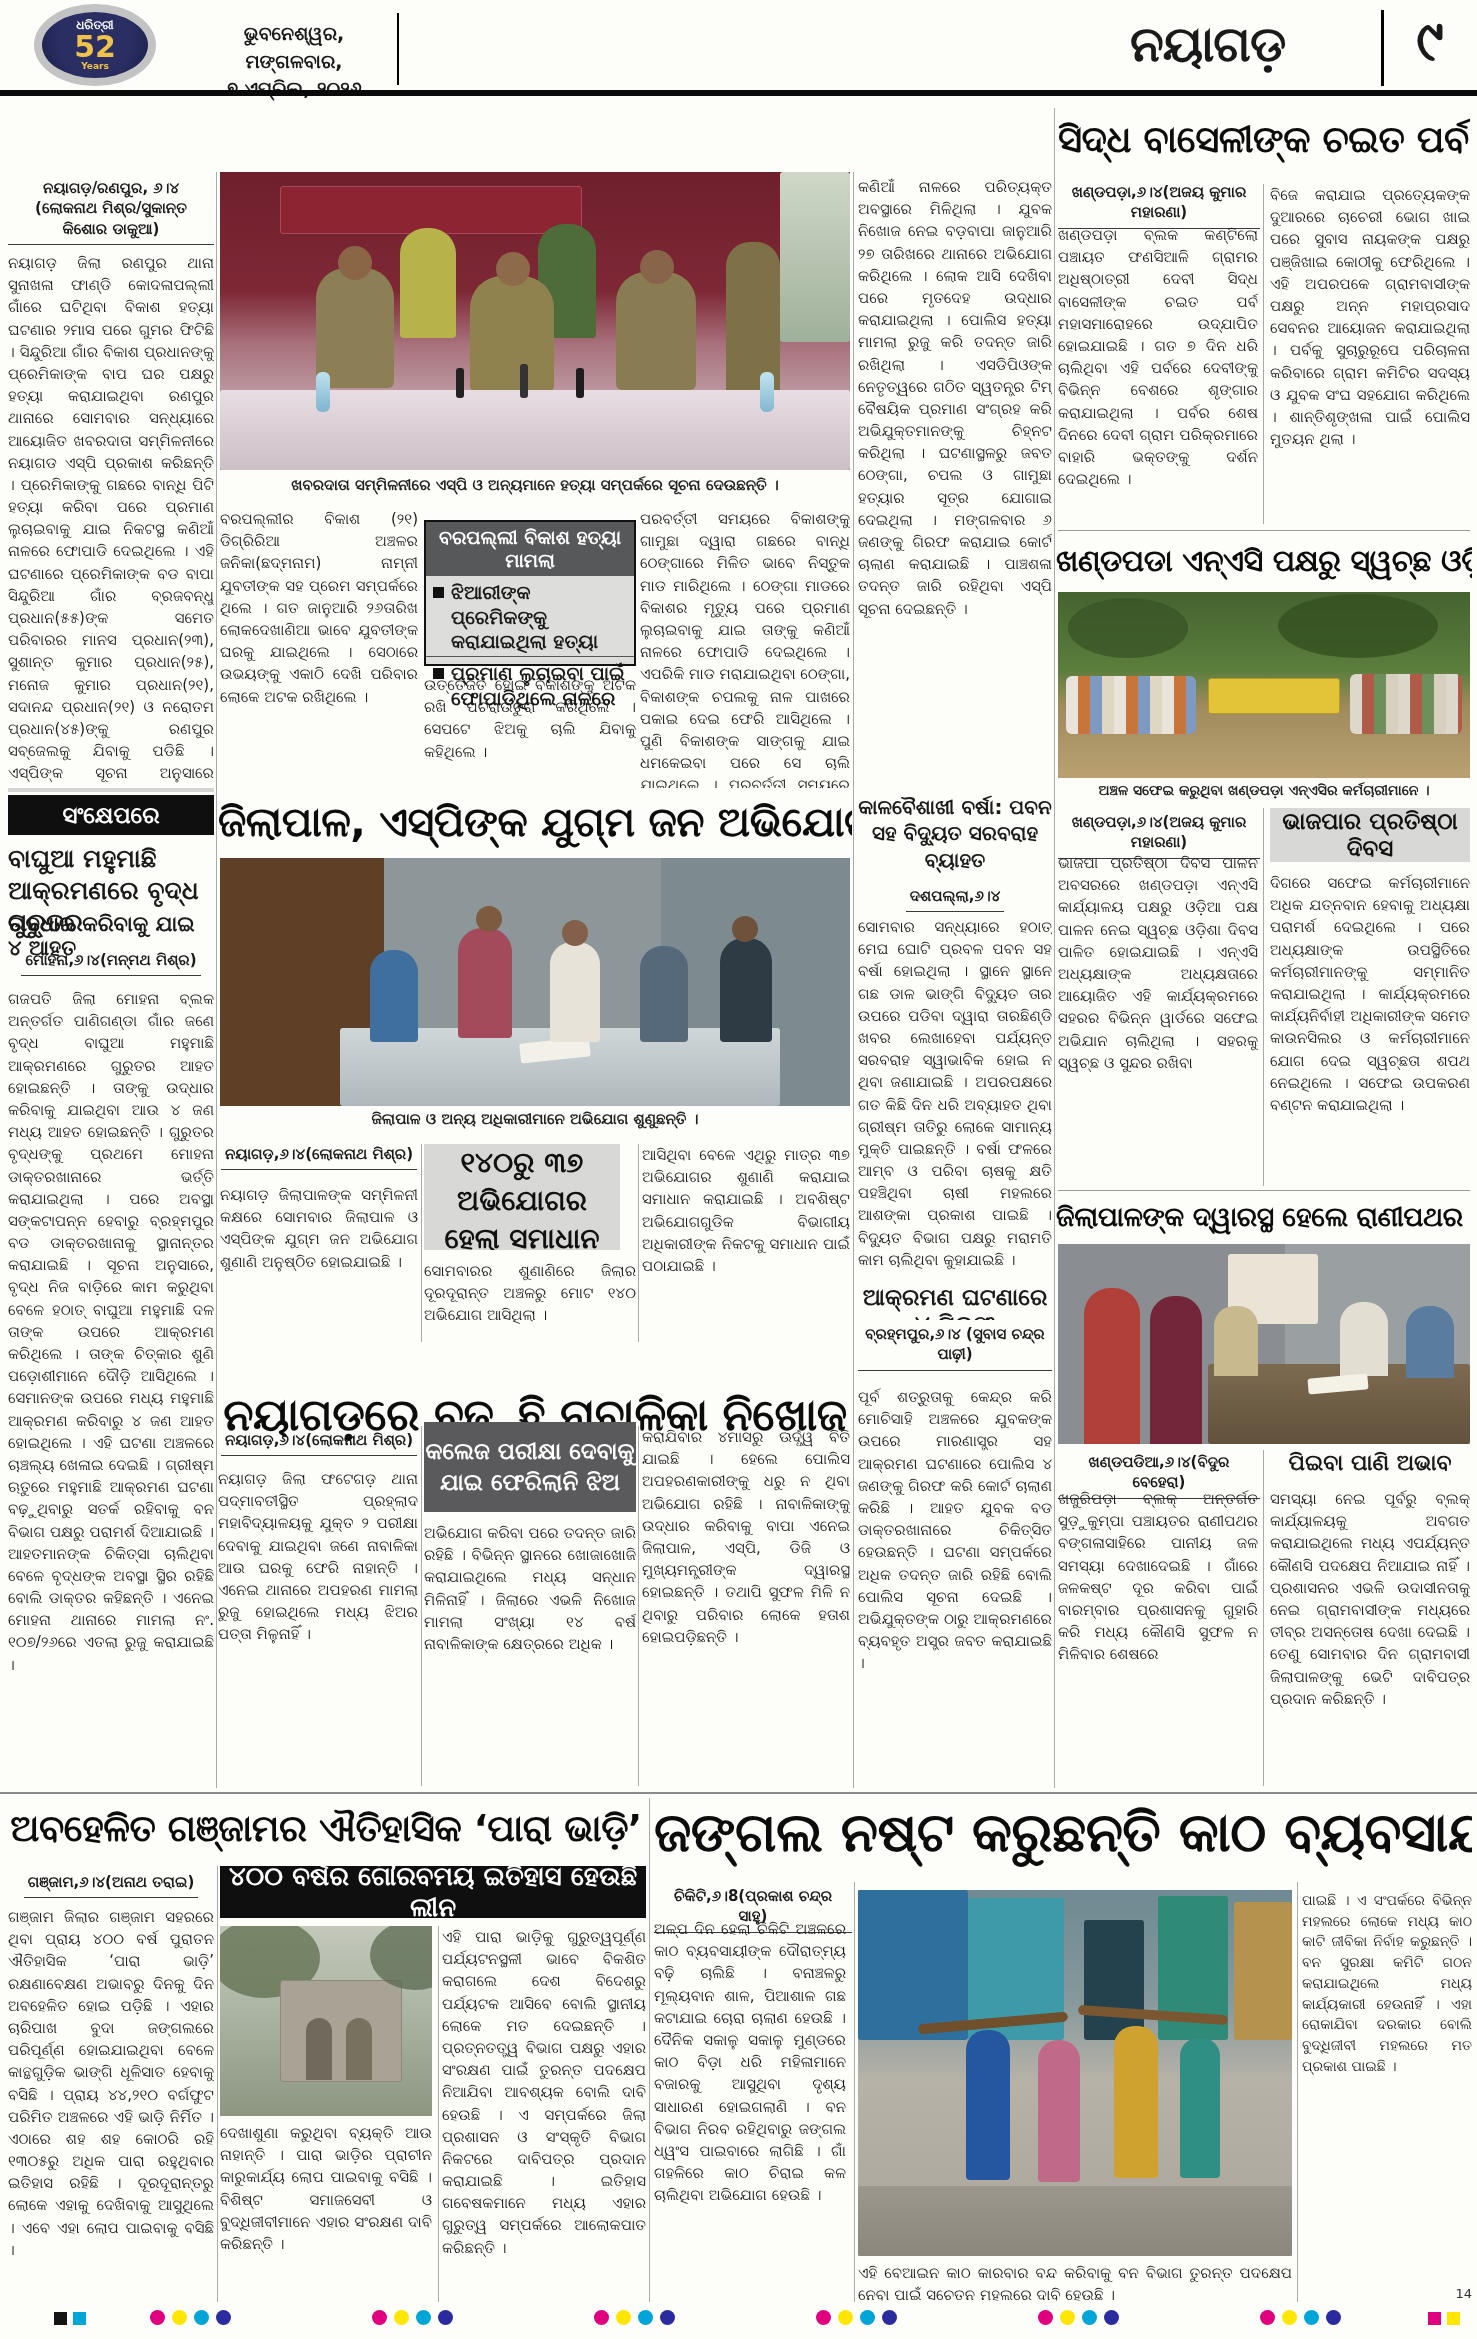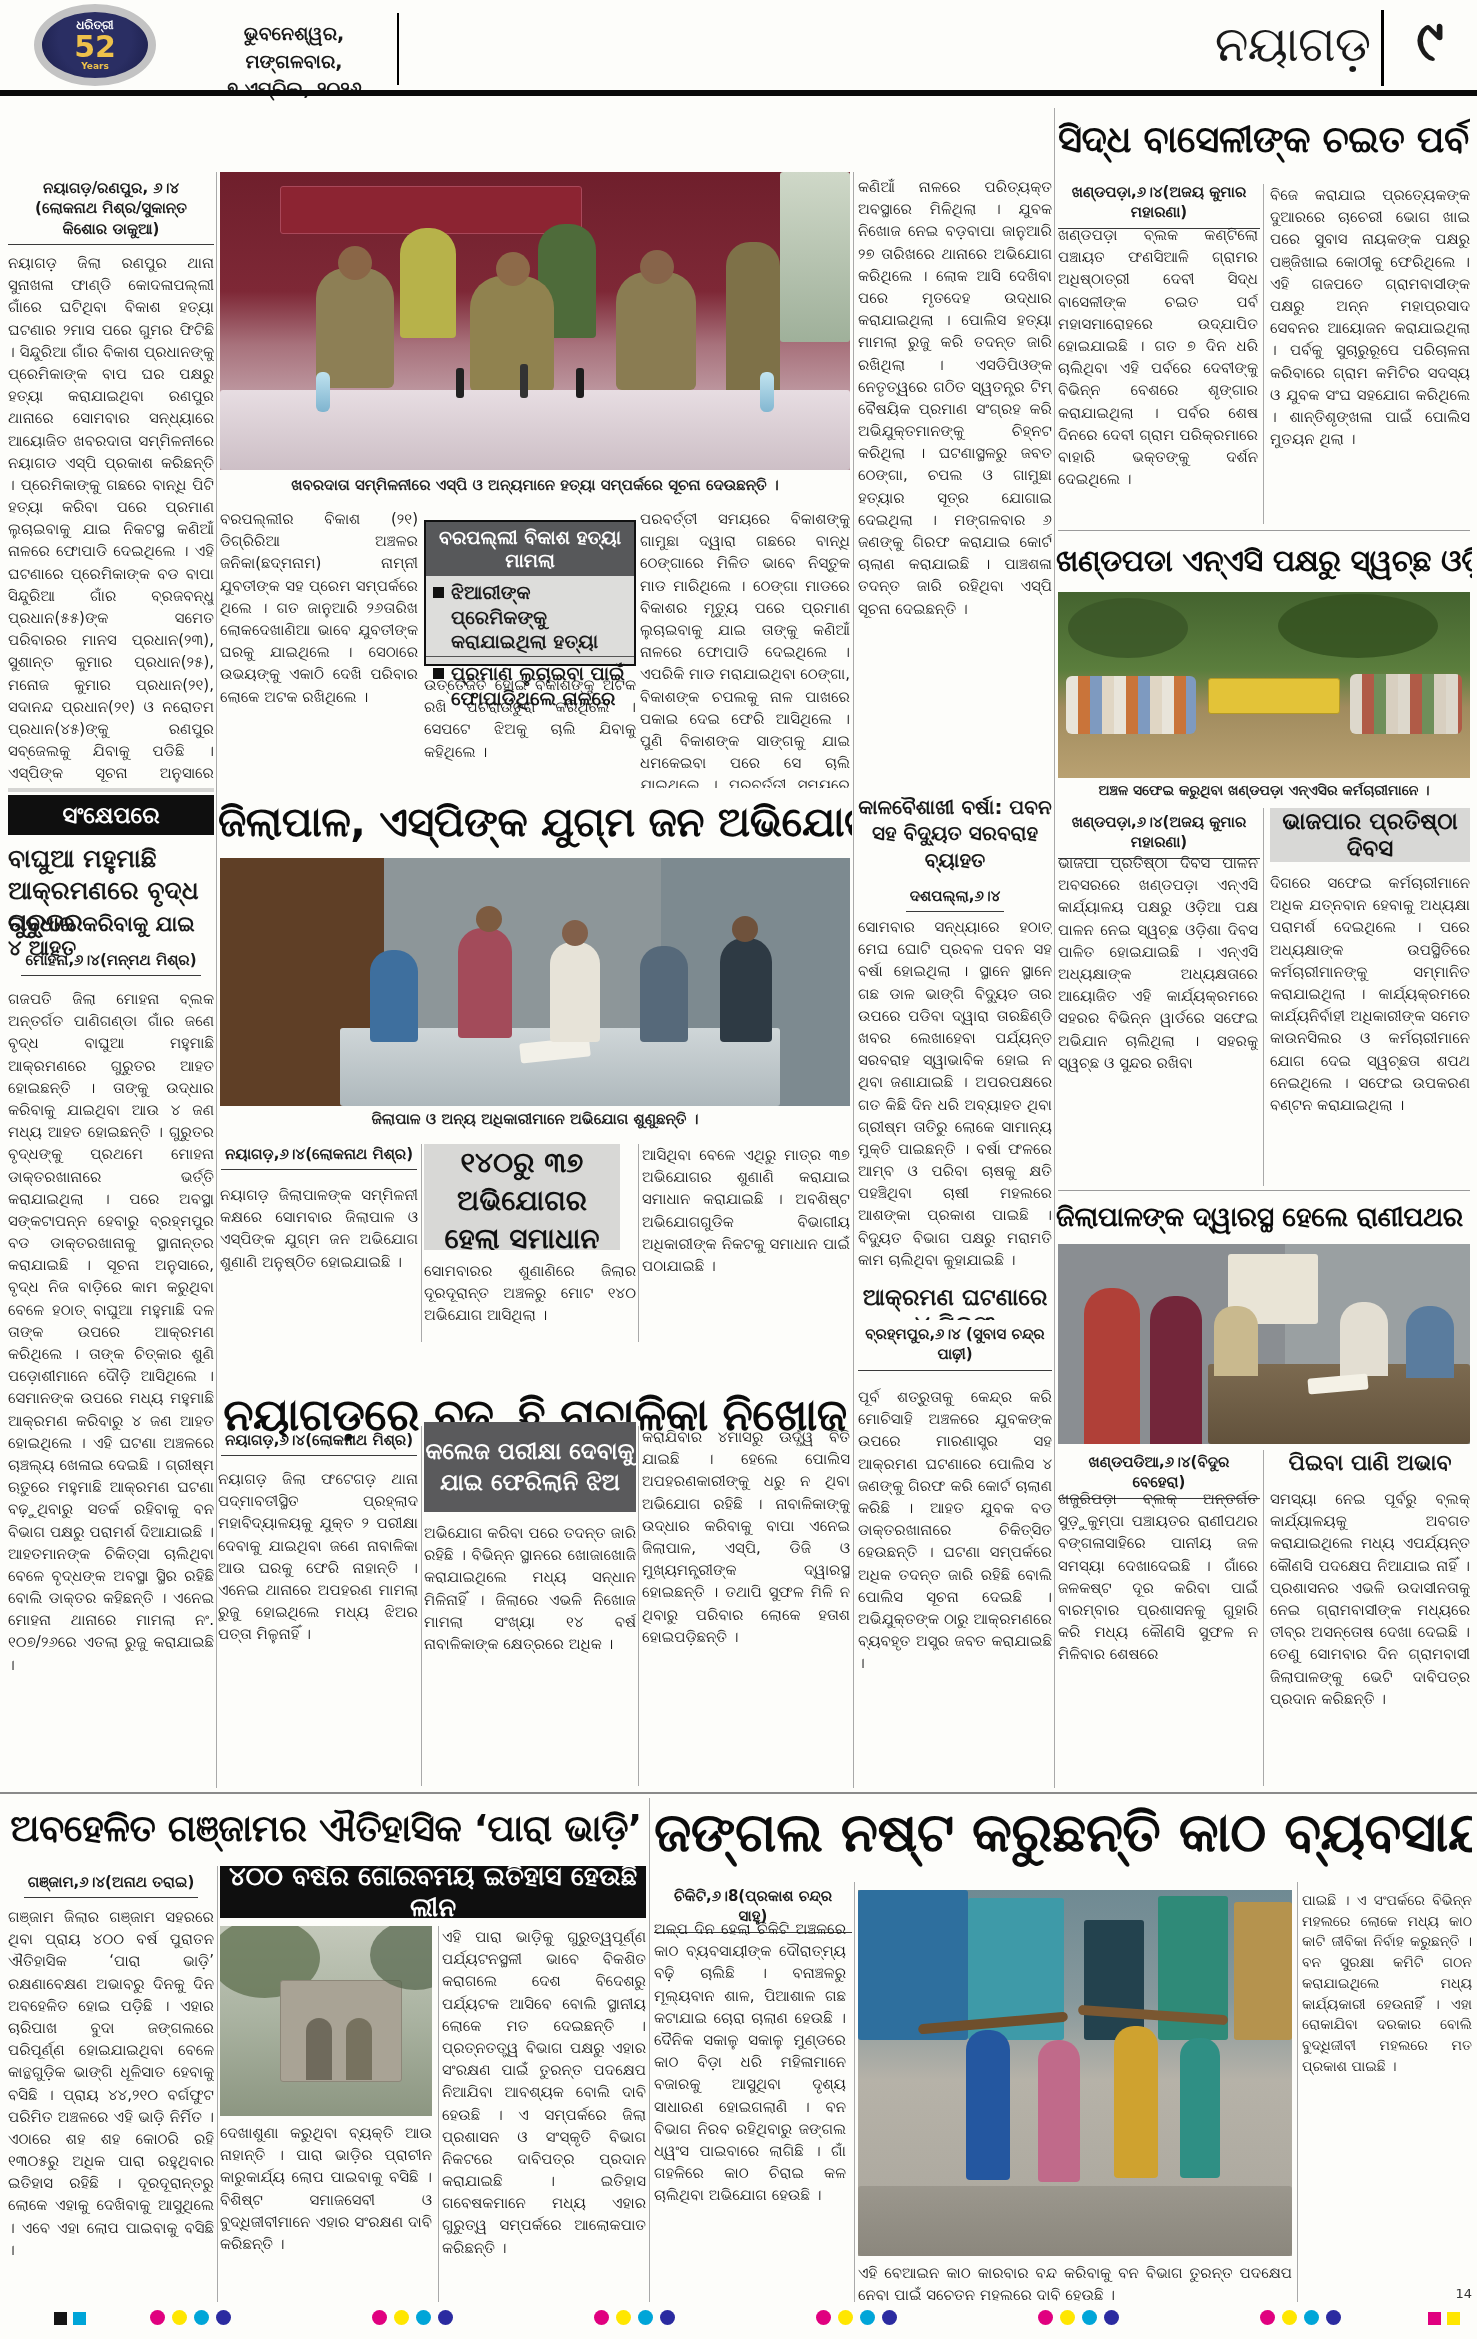--- a/index.html
+++ b/index.html
@@ -37,21 +37,21 @@
                 display:flex;flex-direction:column;align-items:center;justify-content:center;box-sizing:border-box;">
       <span style="color:#fff;font-size:12px;font-weight:700;line-height:1;">ଧରିତ୍ରୀ</span>
       <span style="color:#eec24b;font-size:30px;font-weight:800;line-height:1.05;">52</span>
       <span style="color:#eec24b;font-size:9px;font-weight:700;line-height:1;">Years</span>
     </div>
     <div class="abs" style="left:196px;top:20px;width:196px;height:60px;text-align:center;font-weight:700;font-size:19px;line-height:1.45;">
       <div>ଭୁବନେଶ୍ୱର, ମଙ୍ଗଳବାର,</div>
       <div>୭ ଏପ୍ରିଲ, ୨୦୨୬</div>
     </div>
     <div class="abs" style="left:397px;top:13px;width:2px;height:72px;background:#000;"></div>
-    <div class="abs" style="left:1130px;top:16px;width:240px;height:66px;font-size:49px;font-weight:400;text-align:right;letter-spacing:-1px;">ନୟାଗଡ଼</div>
+    <div class="abs" style="left:1130px;top:16px;width:240px;height:66px;font-size:49px;font-weight:700;letter-spacing:-1px;">ନୟାଗଡ଼</div>
     <div class="abs" style="left:1381px;top:10px;width:3px;height:76px;background:#000;"></div>
     <div class="abs" style="left:1390px;top:8px;width:80px;height:78px;font-size:56px;font-weight:700;text-align:center;">୯</div>
     <div class="abs" style="left:0;top:90px;width:1477px;height:6px;background:#0a0a0a;"></div>
   </div>
 
 
   <div class="abs byline" style="left:8px;top:178px;width:206px;height:62px;">
     <span class="bl-in"><span>ନୟାଗଡ଼/ରଣପୁର, ୬।୪</span><br>
     <span>(ଲୋକନାଥ ମିଶ୍ର/ସୁକାନ୍ତ କିଶୋର ଡାକୁଆ)</span></span>
   </div>
@@ -112,21 +112,21 @@
   <div class="abs vr" style="left:216px;top:172px;height:1616px;"></div>
   <div class="abs vr" style="left:853px;top:172px;height:1616px;"></div>
   <div class="abs vr" style="left:1054px;top:108px;height:1680px;"></div>
 
   <div class="abs hl" style="left:1058px;top:112px;width:412px;height:58px;font-size:37px;line-height:56px;">ସିଦ୍ଧ ବାସେଳୀଙ୍କ ଚଇତ ପର୍ବ ଉଦ୍‌ଯାପିତ</div>
   <div class="abs byline" style="left:1058px;top:182px;width:202px;height:28px;">
     <span class="bl-in">ଖଣ୍ଡପଡ଼ା,୬।୪(ଅଜୟ କୁମାର ମହାରଣା)</span>
   </div>
   <div class="abs just" style="left:1058px;top:224px;width:200px;height:300px;">ଖଣ୍ଡପଡ଼ା ବ୍ଲକ କଣ୍ଟିଲୋ ପଞ୍ଚାୟତ ଫଣସିଆଳି ଗ୍ରାମର ଅଧିଷ୍ଠାତ୍ରୀ ଦେବୀ ସିଦ୍ଧ ବାସେଳୀଙ୍କ ଚଇତ ପର୍ବ ମହାସମାରୋହରେ ଉଦ୍‌ଯାପିତ ହୋଇଯାଇଛି । ଗତ ୭ ଦିନ ଧରି ଚାଲିଥିବା ଏହି ପର୍ବରେ ଦେବୀଙ୍କୁ ବିଭିନ୍ନ ବେଶରେ ଶୃଙ୍ଗାର କରାଯାଇଥିଲା । ପର୍ବର ଶେଷ ଦିନରେ ଦେବୀ ଗ୍ରାମ ପରିକ୍ରମାରେ ବାହାରି ଭକ୍ତଙ୍କୁ ଦର୍ଶନ ଦେଇଥିଲେ ।</div>
   <div class="abs vr" style="left:1263px;top:184px;height:340px;"></div>
-  <div class="abs just" style="left:1270px;top:184px;width:200px;height:340px;">ବିଜେ କରାଯାଇ ପ୍ରତ୍ୟେକଙ୍କ ଦୁଆରରେ ଚାଚେରୀ ଭୋଗ ଖାଇ ପରେ ସୁବାସ ନାୟକଙ୍କ ପକ୍ଷରୁ ପଞ୍ଜିଖାଇ କୋଠୀକୁ ଫେରିଥିଲେ । ଏହି ଗଜପତେ ଗ୍ରାମବାସୀଙ୍କ ପକ୍ଷରୁ ଅନ୍ନ ମହାପ୍ରସାଦ ସେବନର ଆୟୋଜନ କରାଯାଇଥିଲା । ପର୍ବକୁ ସୁଚାରୁରୂପେ ପରିଚାଳନା କରିବାରେ ଗ୍ରାମ କମିଟିର ସଦସ୍ୟ ଓ ଯୁବକ ସଂଘ ସହଯୋଗ କରିଥିଲେ । ଶାନ୍ତିଶୃଙ୍ଖଳା ପାଇଁ ପୋଲିସ ମୁତୟନ ଥିଲା ।</div>
+  <div class="abs just" style="left:1270px;top:184px;width:200px;height:340px;">ବିଜେ କରାଯାଇ ପ୍ରତ୍ୟେକଙ୍କ ଦୁଆରରେ ଚାଚେରୀ ଭୋଗ ଖାଇ ପରେ ସୁବାସ ନାୟକଙ୍କ ପକ୍ଷରୁ ପଞ୍ଜିଖାଇ କୋଠୀକୁ ଫେରିଥିଲେ । ଏହି ଅପରପକେ ଗ୍ରାମବାସୀଙ୍କ ପକ୍ଷରୁ ଅନ୍ନ ମହାପ୍ରସାଦ ସେବନର ଆୟୋଜନ କରାଯାଇଥିଲା । ପର୍ବକୁ ସୁଚାରୁରୂପେ ପରିଚାଳନା କରିବାରେ ଗ୍ରାମ କମିଟିର ସଦସ୍ୟ ଓ ଯୁବକ ସଂଘ ସହଯୋଗ କରିଥିଲେ । ଶାନ୍ତିଶୃଙ୍ଖଳା ପାଇଁ ପୋଲିସ ମୁତୟନ ଥିଲା ।</div>
   <div class="abs hr" style="left:1058px;top:530px;width:412px;"></div>
 
   <div class="abs hl" style="left:1056px;top:536px;width:416px;height:52px;font-size:30px;line-height:50px;">ଖଣ୍ଡପଡା ଏନ୍‌ଏସି ପକ୍ଷରୁ ସ୍ୱଚ୍ଛ ଓଡ଼ିଶା ଦିବସ ପାଳିତ</div>
   <div class="abs photo" style="left:1058px;top:592px;width:412px;height:186px;background:linear-gradient(180deg,#44632f 0,#5b7e3d 42%,#a08b5e 62%,#b9a171 100%);">
     <div class="figure" style="left:10px;top:6px;width:120px;height:60px;border-radius:50%;background:#3a5527;opacity:.8;"></div>
     <div class="figure" style="left:220px;top:2px;width:160px;height:64px;border-radius:50%;background:#33501f;opacity:.8;"></div>
     <div class="figure" style="left:150px;top:86px;width:130px;height:34px;background:#e3c338;border:1px solid #b59a24;"></div>
     <div class="figure" style="left:8px;top:84px;width:130px;height:58px;background:repeating-linear-gradient(90deg,#e8e4da 0 12px,#c9743a 12px 24px,#7e9ac0 24px 36px,#e0d6c4 36px 48px);border-radius:6px;"></div>
     <div class="figure" style="left:292px;top:82px;width:112px;height:60px;background:repeating-linear-gradient(90deg,#ddd8cc 0 12px,#b05b47 12px 24px,#6f8f5a 24px 36px,#d8cfc0 36px 48px);border-radius:6px;"></div>
   </div>

